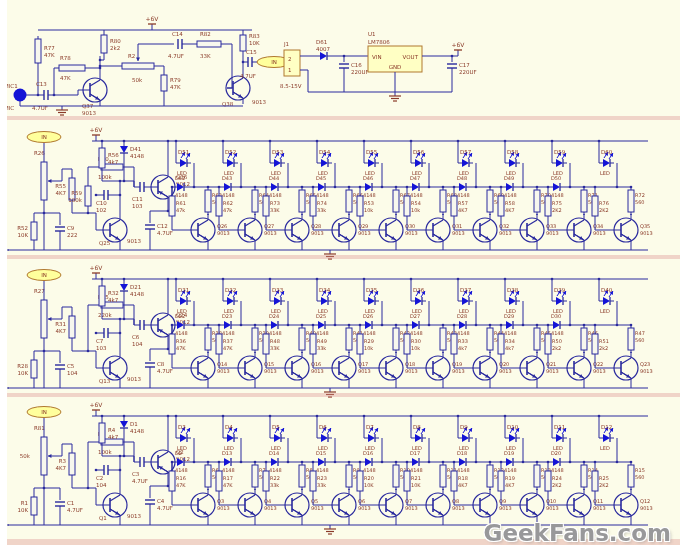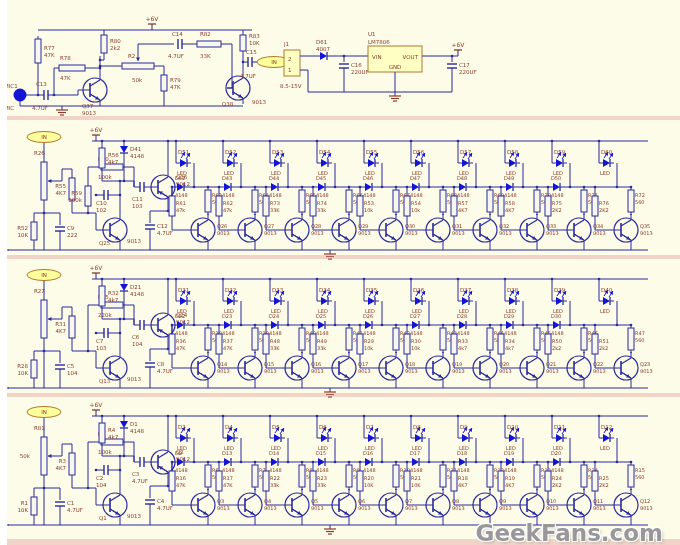--- a/index.html
+++ b/index.html
@@ -1,20 +1,20 @@
 <!DOCTYPE html>
 <html><head>
 <meta charset="utf-8">
 <style>
   html,body{margin:0;padding:0;background:#fff;}
   .stage{position:relative;width:680px;height:545px;overflow:hidden;background:#fcfce9;
          font-family:"DejaVu Sans",sans-serif;}
   .edge-left{position:absolute;left:0;top:0;width:7px;height:545px;background:#ffffff;}
   .sep{position:absolute;left:7px;width:673px;height:4px;background:rgba(222,148,148,.38);}
-  .watermark{position:absolute;right:17px;bottom:-1px;font-weight:bold;font-size:23px;
+  .watermark{position:absolute;right:9px;bottom:-1px;font-weight:bold;font-size:23px;
              color:#98989a;letter-spacing:0;
              text-shadow:1px 1px 0 #fff,-1px -1px 0 #fff,1px -1px 0 #fff,-1px 1px 0 #fff,2px 2px 3px rgba(120,120,120,.35);}
   svg text{font-family:"DejaVu Sans",sans-serif;}
 </style>
 </head>
 <body>
 
 <div class="stage">
   <svg id="schematic" width="680" height="545" viewBox="0 0 680 545">
       <g>

